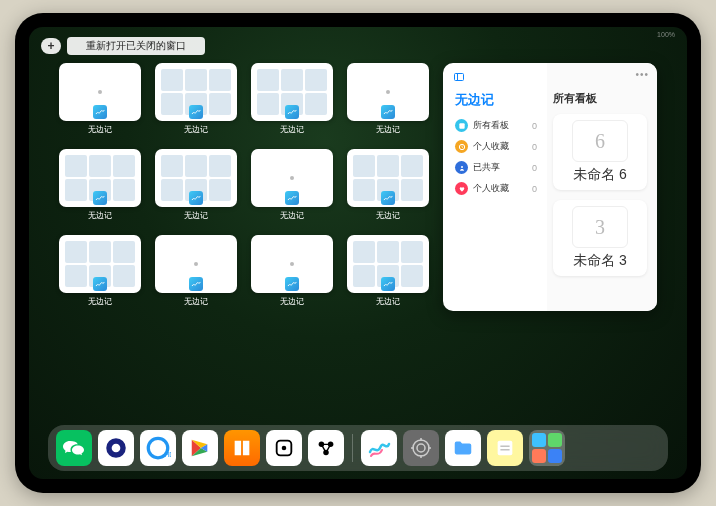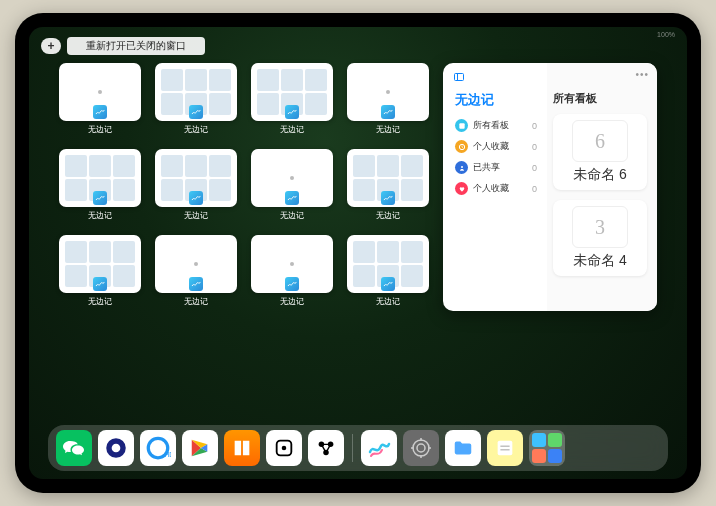--- a/index.html
+++ b/index.html
@@ -402,21 +402,21 @@
         <div class="stage-right">
           <div class="right-title">所有看板</div>
           <div id="board-list">
               <div class="board-card">
                 <div class="board-thumb">6</div>
                 <div class="board-name">未命名 6</div>
                 <div class="board-sub"></div>
               </div>
               <div class="board-card">
                 <div class="board-thumb">3</div>
-                <div class="board-name">未命名 4</div>
+                <div class="board-name">未命名 3</div>
                 <div class="board-sub"></div>
               </div>
             </div>
         </div>
       </div>
     </div>
 
     <div class="dock" id="dock">
         <div class="dock-icon" style="background: rgb(7, 193, 96);">
           <svg width="24" height="24" viewBox="0 0 24 24">

